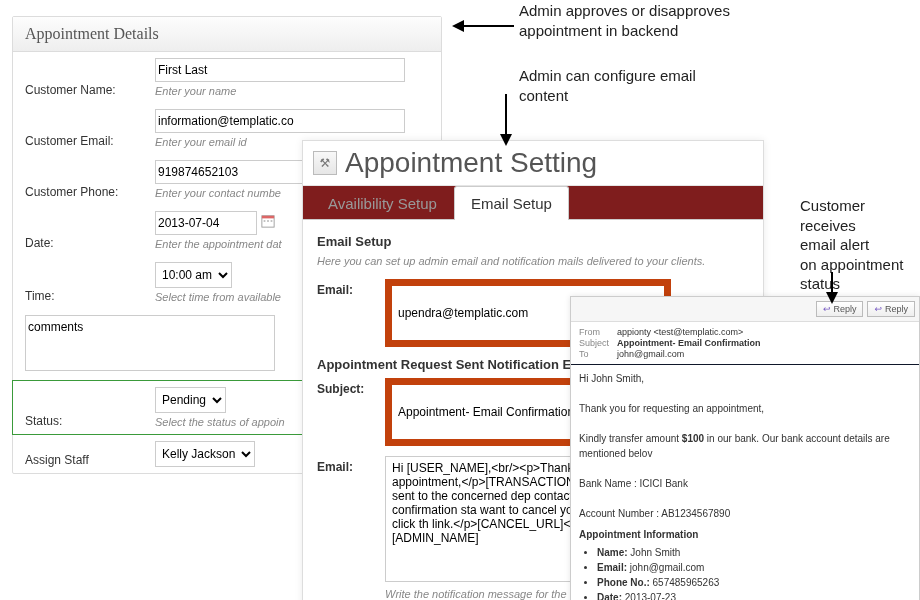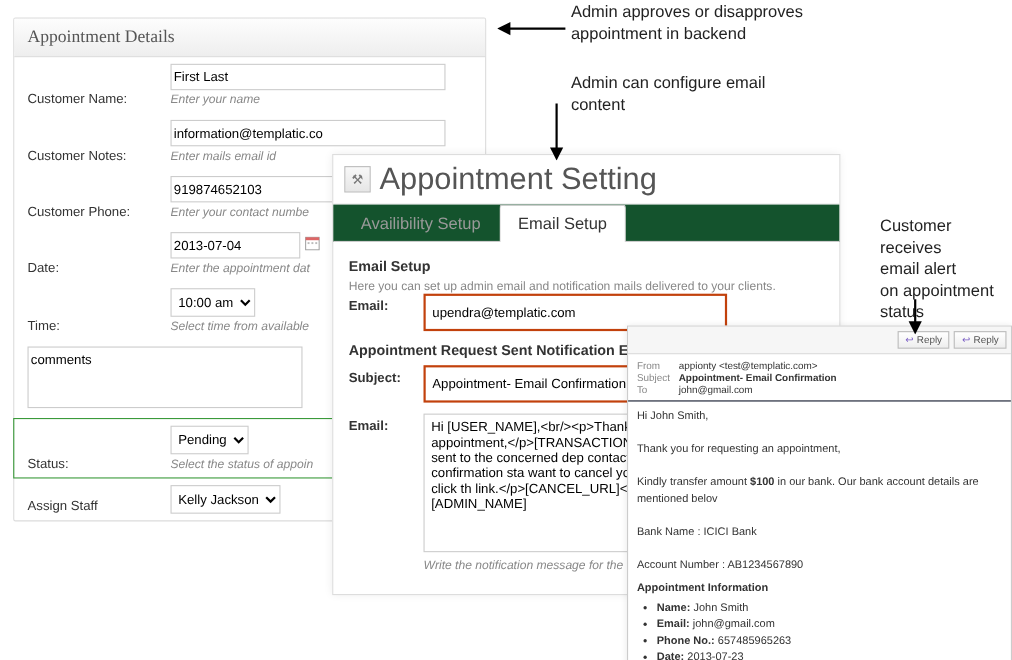--- a/index.html
+++ b/index.html
@@ -16,30 +16,30 @@
   .row textarea{width:250px;height:56px;resize:none}
   .hint{color:#888;font-style:italic;font-size:11px;margin-top:3px}
   .status-row{border:1px solid #3a9a3a;margin:0 -1px;padding:6px 12px}
   .date-wrap{position:relative;display:inline-block}
   .cal-icon{position:absolute;right:-18px;top:3px;width:14px;height:14px}
   
   .settings{left:302px;top:140px;width:460px;border:1px solid #ddd;box-shadow:0 0 8px rgba(0,0,0,0.08)}
   .settings-header{display:flex;align-items:center;padding:6px 10px;border-bottom:1px solid #e5e5e5}
   .settings-header .tool-icon{margin-right:8px;width:22px;height:22px;border:1px solid #bbb;background:linear-gradient(#f8f8f8,#e6e6e6);display:flex;align-items:center;justify-content:center;font-size:12px;color:#777}
   .settings-header h2{margin:0;font-size:28px;font-weight:normal;color:#555}
-  .tabs{display:flex;border-bottom:1px solid #ccc;padding:0 8px;background:#14532d}
+  .tabs{display:flex;border-bottom:1px solid #ccc;padding:0 8px;background:#7f1d1d}
   .tab{padding:8px 16px;font-size:15px;color:#999;border:1px solid transparent;border-bottom:none;margin-bottom:-1px;cursor:pointer}
   .tab.active{color:#333;border-color:#ccc;background:#fff;border-radius:3px 3px 0 0}
   .settings-body{padding:10px 14px}
   .settings-body h4{margin:4px 0 6px;font-size:13px;font-weight:bold;color:#333}
-  .settings-body .desc{color:#888;font-size:11px}
+  .settings-body .desc{font-style:italic;color:#888;margin-bottom:12px;font-size:11px}
   .srow{display:flex;align-items:flex-start;margin-bottom:10px}
   .srow .slabel{width:68px;font-weight:bold;padding-top:4px}
   .srow .sfield{flex:1}
-  .srow input{width:260px;padding:8px 6px;border:2px solid #c2410c;font-family:inherit;font-size:12px}
+  .srow input{width:260px;padding:20px 6px;border:7px solid #c2410c;font-family:inherit;font-size:12px}
   .srow textarea{width:260px;height:116px;padding:4px 6px;border:1px solid #ccc;font-family:inherit;font-size:12px;resize:none}
   
   .email{left:570px;top:296px;width:348px;border:1px solid #ccc;box-shadow:0 0 6px rgba(0,0,0,0.1);font-size:10px}
   .email-toolbar{display:flex;gap:4px;padding:4px;border-bottom:1px solid #ddd;background:#f6f6f6}
   .tbtn{border:1px solid #bbb;background:linear-gradient(#fff,#eee);padding:2px 6px;font-size:9px;color:#555;display:flex;align-items:center;gap:3px}
   .tbtn .ricon{color:#7a5ec4}
   .email-headers{padding:4px 8px;border-bottom:1px solid #0f172a}
   .eh{display:flex;font-size:9px;margin:1px 0}
   .eh .k{width:38px;color:#888}
   .eh .v{color:#333}
@@ -59,40 +59,40 @@
 
   <div class="row">
     <div class="label">Customer Name:</div>
     <div class="field">
       <input value="First Last" style="">
       <div class="hint">Enter your name</div>
     </div>
   </div>
 
   <div class="row">
-    <div class="label">Customer Notes:</div>
+    <div class="label">Customer Email:</div>
     <div class="field">
       <input value="information@templatic.co" style="">
-      <div class="hint">Enter mails email id</div>
+      <div class="hint">Enter your email id</div>
     </div>
   </div>
 
   <div class="row">
     <div class="label">Customer Phone:</div>
     <div class="field">
       <input value="919874652103" style="">
       <div class="hint">Enter your contact numbe</div>
     </div>
   </div>
 
   <div class="row">
     <div class="label">Date:</div>
     <div class="field">
       <span class="date-wrap">
-        <input style="width: 118px;" value="2013-07-04">
+        <input style="width: 102px;" value="2013-07-04">
         <svg class="cal-icon" viewBox="0 0 16 16">
             <rect x="1" y="2" width="14" height="13" fill="#fff" stroke="#999"></rect>
             <rect x="1" y="2" width="14" height="3" fill="#d66"></rect>
             <rect x="3" y="7" width="2" height="2" fill="#bbb"></rect>
             <rect x="7" y="7" width="2" height="2" fill="#bbb"></rect>
             <rect x="11" y="7" width="2" height="2" fill="#bbb"></rect>
           </svg>
       </span>
       <div class="hint">Enter the appointment dat</div>
     </div>

